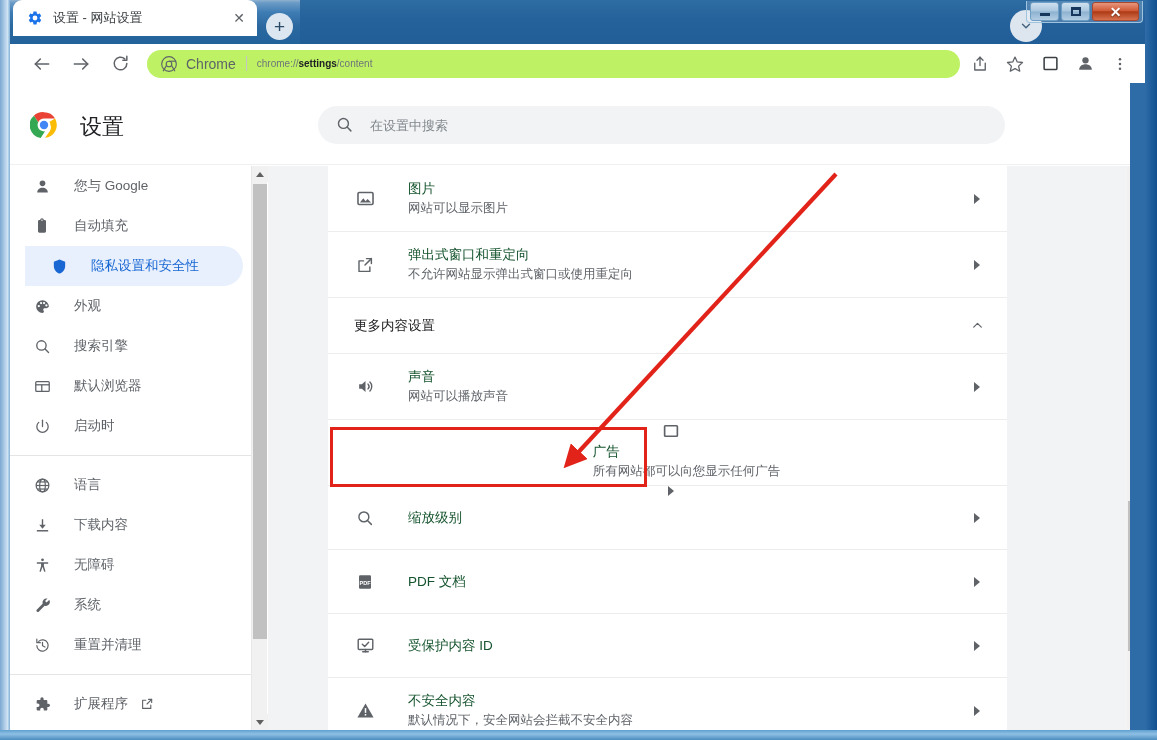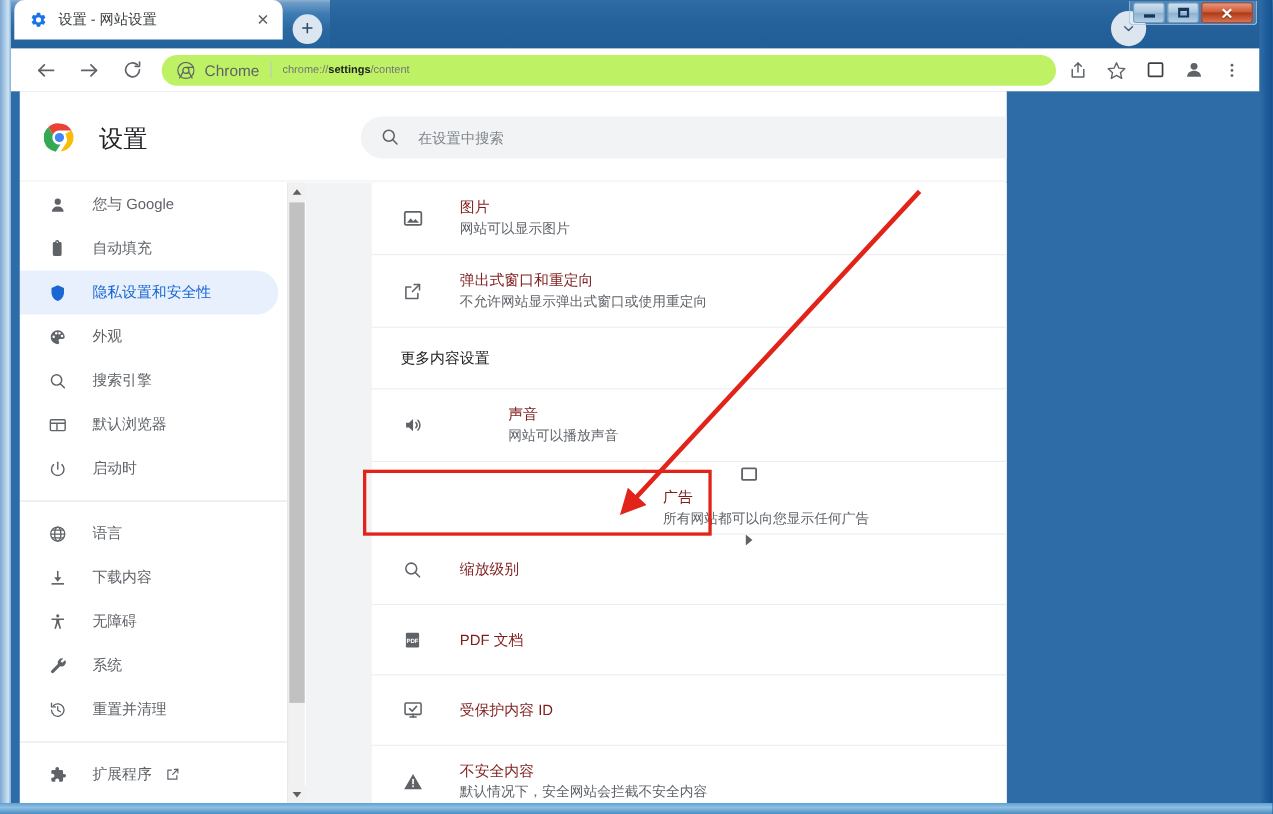--- a/index.html
+++ b/index.html
@@ -144,21 +144,21 @@
     margin-left: auto; display: flex; align-items: center; padding-right: 10px;
   }
   .tb-icon {
     width: 30px; height: 30px; margin-left: 5px;
     display: flex; align-items: center; justify-content: center;
     color: #5f6368;
   }
 
   
   #page {
-    position: absolute; left: 18px; top: 83px; width: 897px; height: 647px;
+    position: absolute; left: 8px; top: 83px; width: 1122px; height: 647px;
     background: #ffffff; overflow: hidden;
   }
   #settings-header {
     position: absolute; left: 0; top: 0; width: 1135px; height: 82px;
     background: #ffffff;
     display: flex; align-items: center;
     border-bottom: 1px solid #f0f0f0;
   }
   #chrome-logo-big {
     position: absolute; left: 22px; top: 28px; width: 28px; height: 28px;
@@ -190,21 +190,21 @@
     height: 40px; display: flex; align-items: center;
     padding-left: 24px; margin: 0 8px 0 0;
     border-radius: 0 20px 20px 0;
     color: #5f6368; font-size: 13.5px;
   }
   .side-item .si-icon {
     width: 20px; height: 20px; flex: 0 0 20px;
     display: flex; align-items: center; justify-content: center;
   }
   .side-item .si-label { margin-left: 22px; white-space: nowrap; }
-  .side-item.selected { background: #e8f0fe; color: #1967d2; }
+  .side-item.selected { background: #e8f0fe; color: #1967d2; margin-left: 17px; }
   .side-item.selected .si-icon { color: #1967d2; }
   .side-sep { height: 1px; background: #e4e4e4; margin: 9px 0 9px 0; }
   .si-ext-link { margin-left: 12px; width: 14px; height: 14px; color: #5f6368; }
 
   
   #sidebar-scroll {
     position: absolute; left: 243px; top: 83px; width: 16px; height: 564px;
     background: #f1f1f1; border-left: 1px solid #e8e8e8;
   }
   .sb-arrow {
@@ -234,21 +234,21 @@
     height: 64px; padding: 0 20px 0 26px;
     border-bottom: 1px solid #ededed;
     position: relative;
   }
   .row .r-icon {
     width: 22px; height: 22px; flex: 0 0 22px;
     display: flex; align-items: center; justify-content: center;
     color: #5f6368;
   }
   .row .r-text { margin-left: 32px; flex: 1; }
-  .row .r-title { font-size: 13.5px; color: #7f1d1d; line-height: 19px; }
+  .row .r-title { font-size: 13.5px; color: #14532d; line-height: 19px; }
   .row .r-sub { font-size: 12.5px; color: #5f6368; line-height: 19px; margin-top: 1px; }
   .row .r-arrow {
     width: 20px; flex: 0 0 20px; display: flex; align-items: center; justify-content: center;
   }
   .arrow-right { width: 0; height: 0; border-top: 5px solid transparent; border-bottom: 5px solid transparent; border-left: 6px solid #5f6368; }
   .row.section-header { height: 56px; }
   .row.section-header .sh-title { font-size: 13.5px; color: #202124; }
   .row.single { }
   .row.single .r-title { line-height: 20px; }
 
@@ -609,21 +609,21 @@
         <div class="row section-header">
           <span class="sh-title">更多内容设置</span>
           <span style="flex:1"></span>
           <span class="r-arrow">
             <svg width="13" height="13" viewBox="0 0 24 24" fill="none" stroke="#5f6368" stroke-width="2.3" stroke-linecap="round" stroke-linejoin="round">
                 <polyline points="5 15 12 8 19 15"></polyline>
               </svg>
           </span>
         </div>
 
-        <div class="row" style="height:66px;gap:44px;">
+        <div class="row" style="height:66px;">
           <span class="r-icon">
             <svg width="19" height="19" viewBox="0 0 24 24" fill="#5f6368">
                 <path d="M4 9.2h3.4L12 5v14l-4.6-4.2H4z"></path>
                 <path d="M15.2 9a4.4 4.4 0 010 6" fill="none" stroke="#5f6368" stroke-width="1.8" stroke-linecap="round"></path>
                 <path d="M17.6 6.4a8 8 0 010 11.2" fill="none" stroke="#5f6368" stroke-width="1.8" stroke-linecap="round"></path>
               </svg>
           </span>
           <span class="r-text">
             <div class="r-title">声音</div>
             <div class="r-sub">网站可以播放声音</div>

